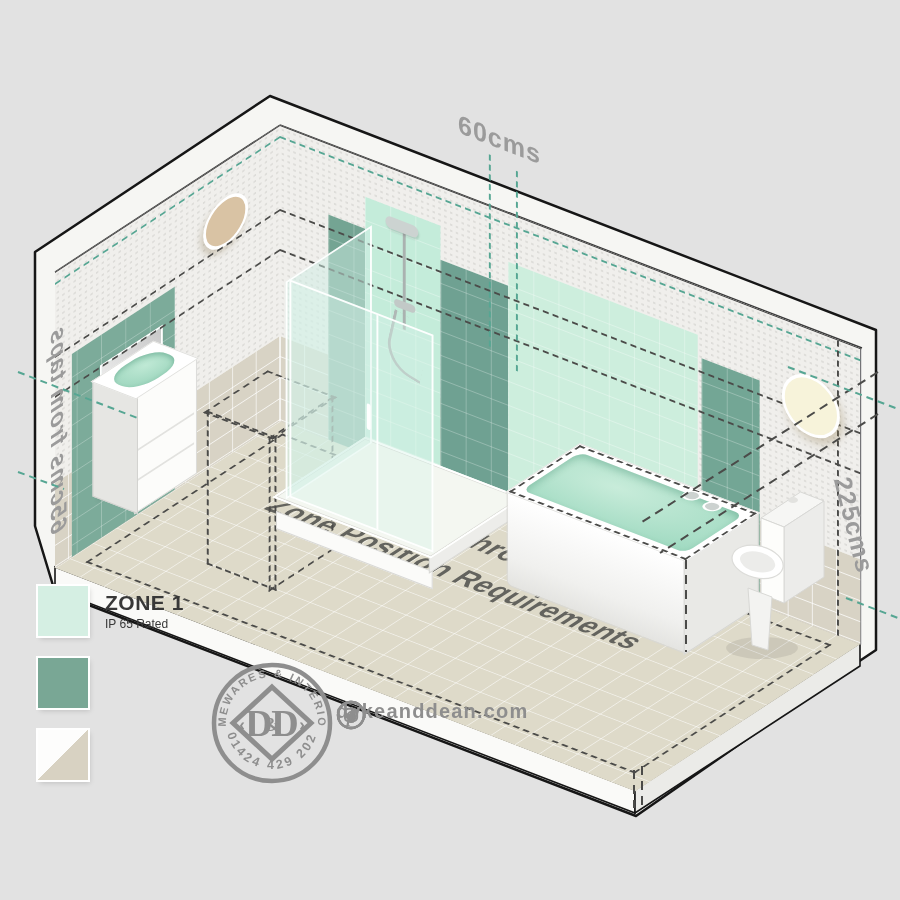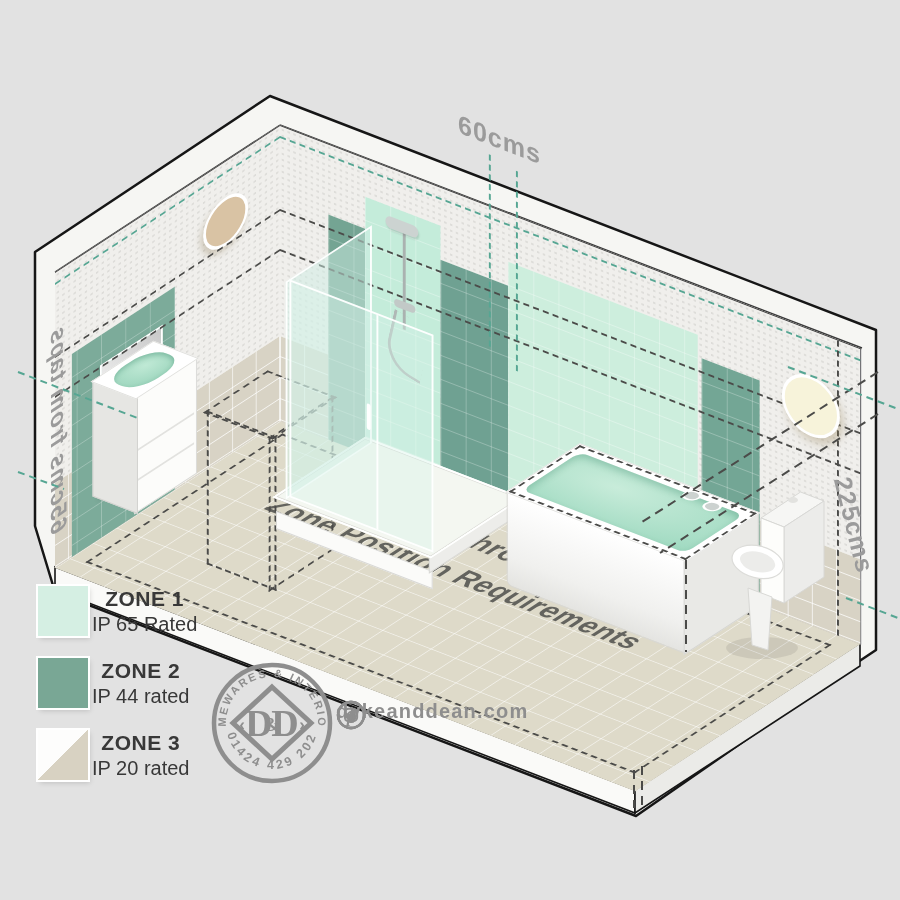--- a/index.html
+++ b/index.html
@@ -37,23 +37,23 @@
   
   #floor-title{position:absolute;left:26px;top:26px;width:480px;text-align:center;color:#63635e;font-weight:bold;font-size:27px;line-height:1.55;letter-spacing:.5px;}
 
   
   #legend{position:absolute;left:38px;top:586px;}
   .leg-row{display:flex;align-items:center;margin-bottom:22px;}
   .swatch{width:50px;height:50px;box-shadow:0 0 0 2px #fff,2px 3px 5px rgba(0,0,0,0.15);}
   .sw1{background:#d5efe3;}
   .sw2{background:#79a795;}
   .sw3{background:linear-gradient(135deg,#fdfdfc 49.6%,#d8d2c2 50%);}
-  .leg-text{margin-left:4px;color:#383838;text-align:center;}
+  .leg-text{margin-left:17px;color:#383838;}
   .leg-zone{font-size:21px;font-weight:bold;letter-spacing:.5px;}
-  .leg-rating{font-size:20px;margin-top:2px;}
+  .leg-rating{font-size:12px;margin-top:2px;}
 
   
   #footer{position:absolute;left:336px;top:700px;color:#8e8e8e;}
   #site{font-size:20px;font-weight:bold;letter-spacing:1.2px;}
   #social-row{display:flex;gap:5px;margin-top:6px;}
   #hashtag{font-size:19px;font-weight:bold;letter-spacing:1.2px;margin-top:6px;}
 
   .vlabel-anchor{position:absolute;}
   .vlabel-anchor > span{position:absolute;left:0;bottom:0;transform-origin:0 100%;transform:rotate(-90deg);display:inline-block;}
 </style>
@@ -190,31 +190,23 @@
   <div id="legend">
     <div class="leg-row">
       <div class="swatch sw1"></div>
       <div class="leg-text">
         <div class="leg-zone">ZONE 1</div>
         <div class="leg-rating">IP 65 Rated</div>
       </div>
     </div>
     <div class="leg-row">
       <div class="swatch sw2"></div>
-      <div class="leg-text">
-        <div class="leg-zone">ZONE 2</div>
-        <div class="leg-rating">IP 44 rated</div>
-      </div>
     </div>
     <div class="leg-row">
       <div class="swatch sw3"></div>
-      <div class="leg-text">
-        <div class="leg-zone">ZONE 3</div>
-        <div class="leg-rating">IP 20 rated</div>
-      </div>
     </div>
   </div>
 
   <svg width="132" height="132" viewBox="-66 -66 132 132" style="left:206px;top:657px;">
     <defs>
       <path id="arcTop" d="M -46,0 A 46,46 0 0 1 46,0"></path>
       <path id="arcBot" d="M -46,0 A 46,46 0 0 0 46,0"></path>
     </defs>
     <circle r="58" fill="none" stroke="#8e8e8e" stroke-width="4.5"></circle>
     <text font-size="11" font-weight="bold" letter-spacing="2.2" fill="#8e8e8e" font-family="Liberation Sans, sans-serif">

